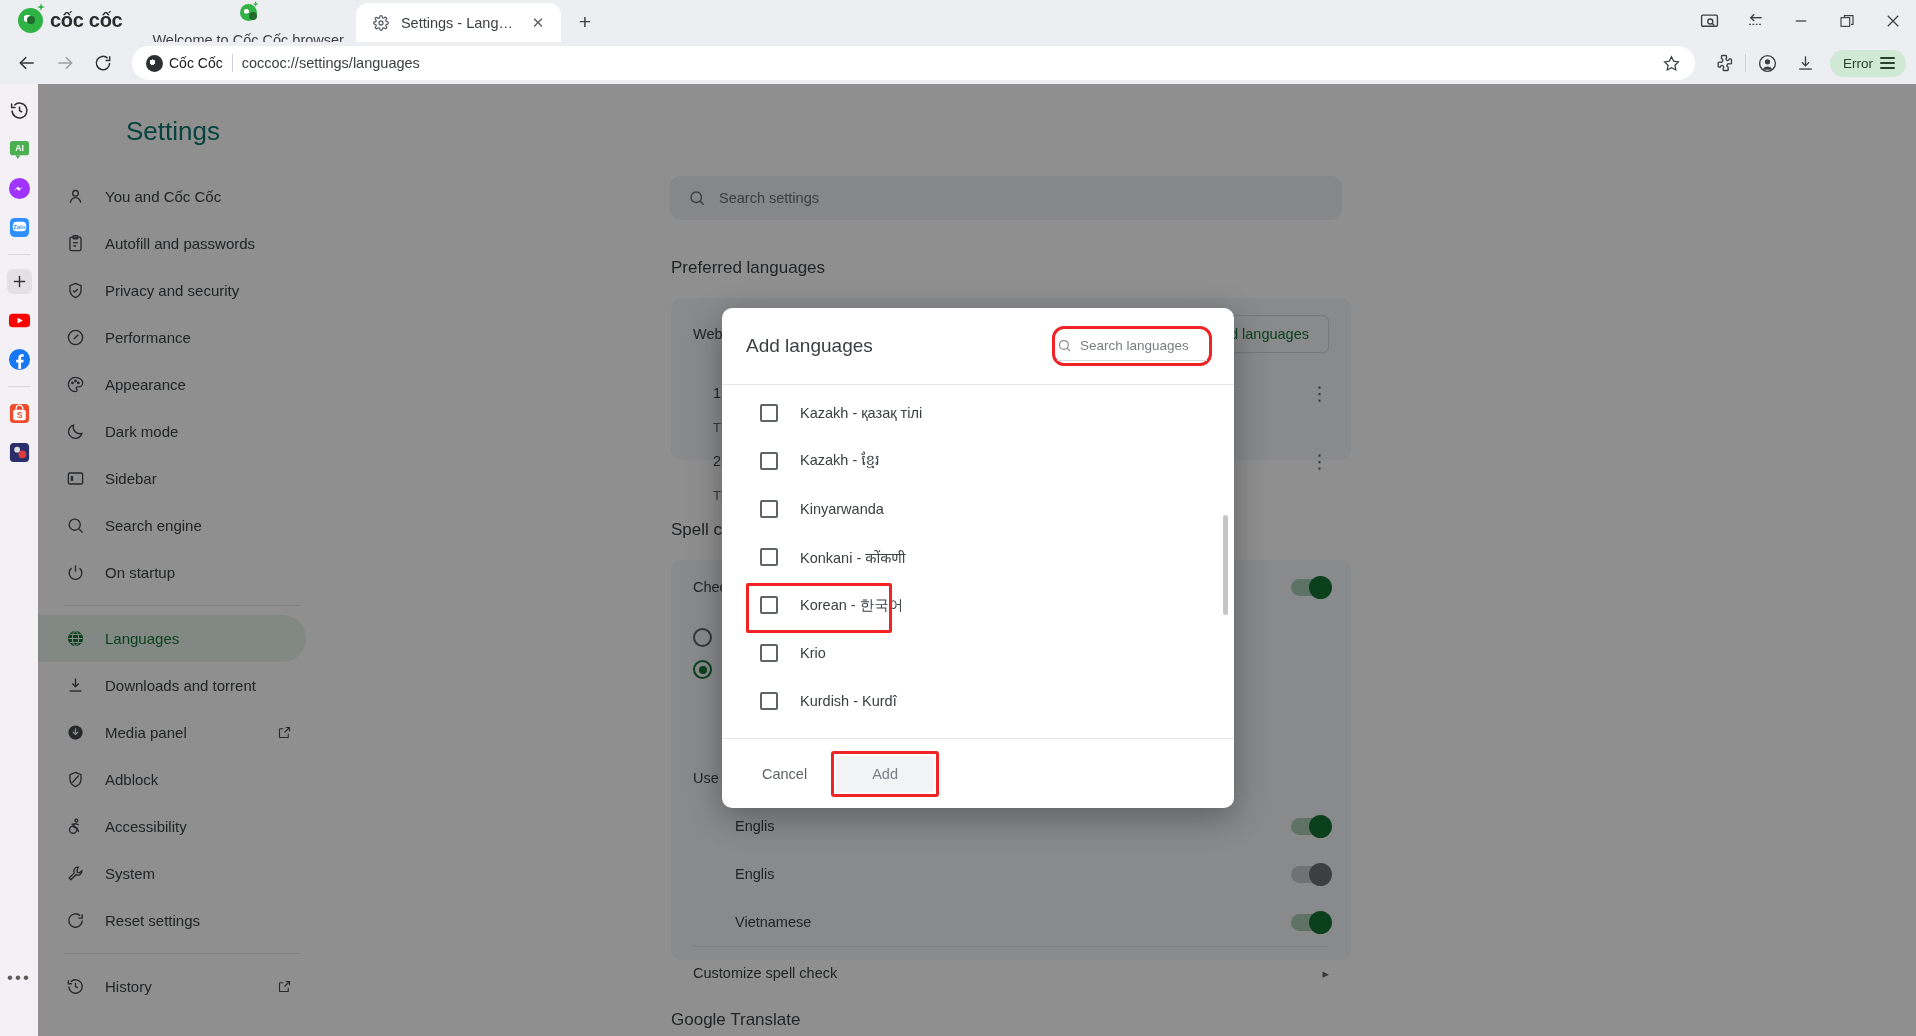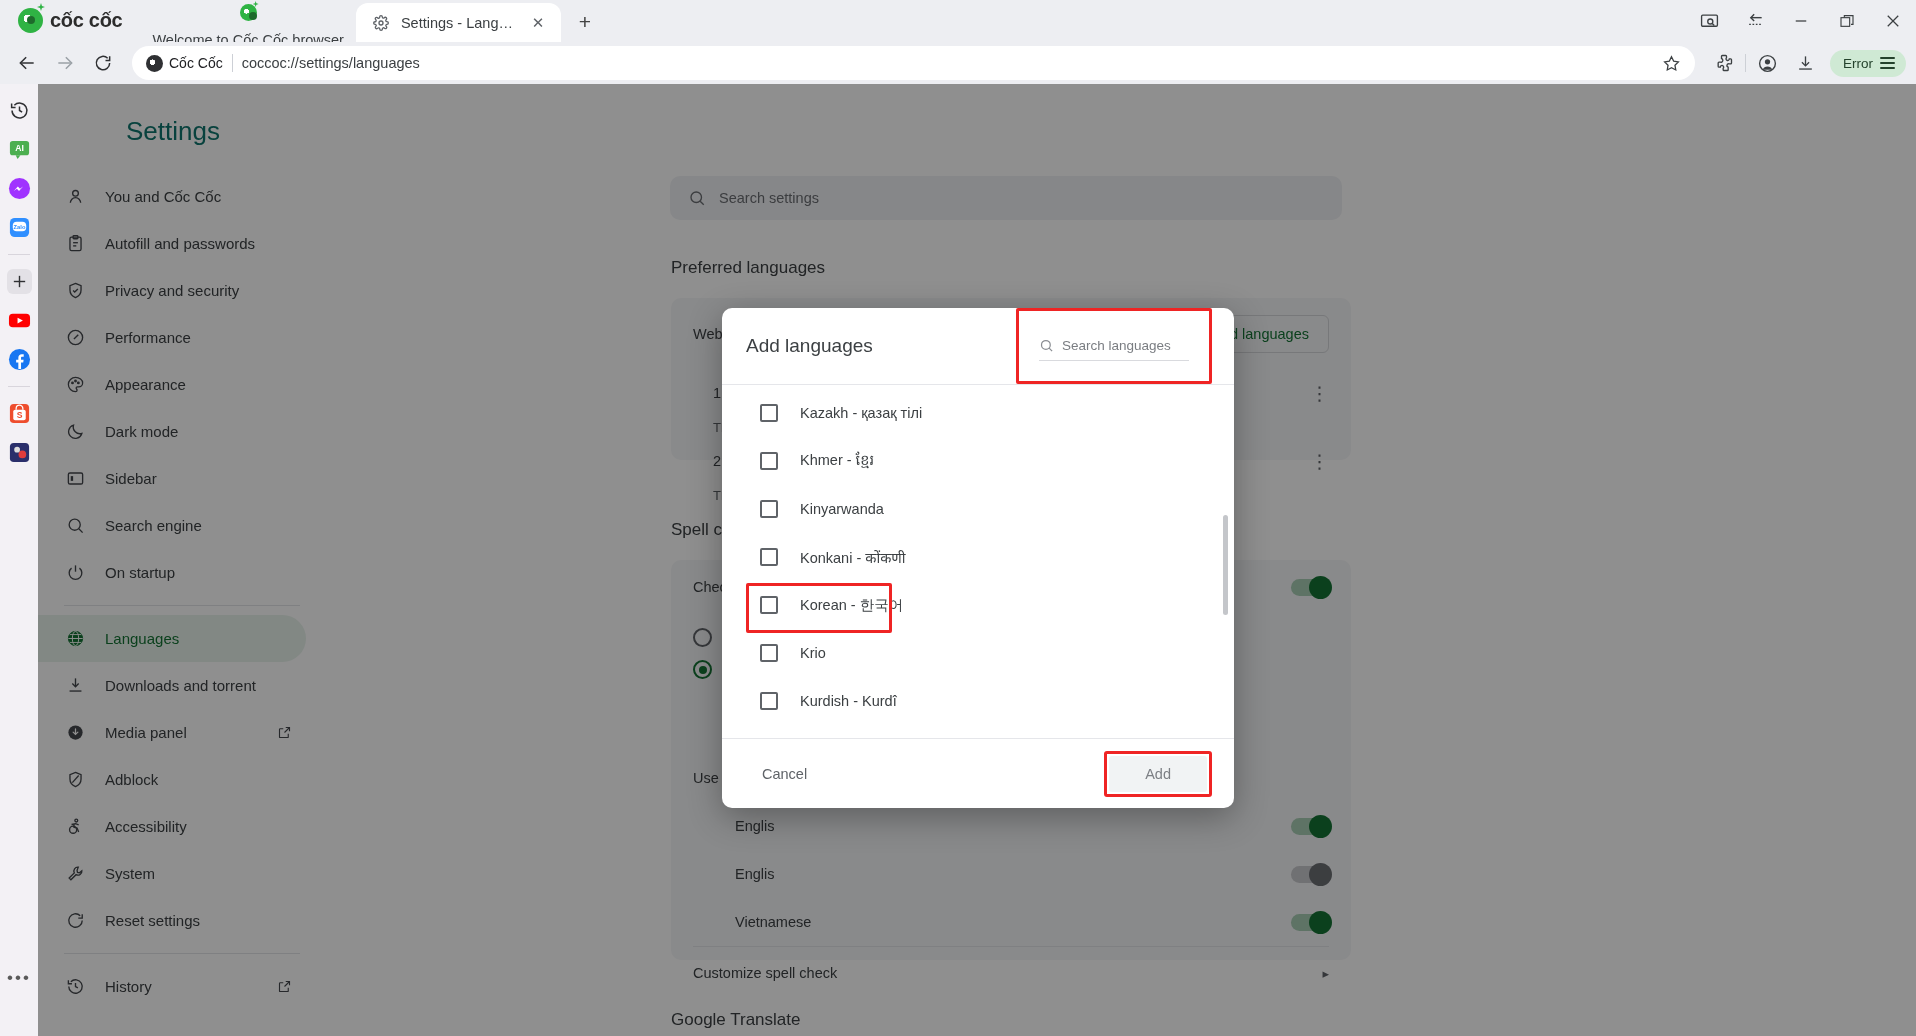--- a/index.html
+++ b/index.html
@@ -174,21 +174,21 @@
     position: absolute; left: 722px; top: 308px; width: 512px; height: 500px;
     background: #ffffff; border-radius: 10px;
     box-shadow: 0 9px 34px rgba(0,0,0,.32);
     display: flex; flex-direction: column; overflow: hidden;
   }
   .dlg-head {
     height: 76px; display: flex; align-items: center; padding: 0 22px 0 24px; flex: none;
   }
   .dlg-title { font-size: 19px; color: #3c4043; }
   .dlg-search-wrap {
-    margin-left: auto; border: 3px solid #ef2424; border-radius: 2px; padding: 20px;
+    margin-left: auto; border: 3px solid #ef2424; border-radius: 12px; padding: 2px;
   }
   .dlg-search {
     width: 150px; height: 30px; border-bottom: 1px solid #d9dade;
     display: flex; align-items: center; gap: 8px; color: #7a7d82; font-size: 13.5px;
   }
   .dlg-body {
     flex: 1; overflow: hidden; position: relative; border-top: 1px solid #e5e6ea;
   }
   .lang-list { padding: 4px 0 0 0; }
   .lang-row {
@@ -198,21 +198,21 @@
   .cbx { width: 18px; height: 18px; border: 2px solid #5f6368; border-radius: 2px; flex: none; }
   .lang-row.hl::before {
     content: ""; position: absolute; left: 24px; top: 2px; width: 140px; height: 44px;
     border: 3px solid #ef2424; border-radius: 2px;
   }
   .dlg-scrollbar {
     position: absolute; right: 6px; top: 130px; width: 5px; height: 100px;
     background: #c4c6ca; border-radius: 3px;
   }
   .dlg-foot {
-    height: 70px; display: flex; align-items: center; justify-content: space-between;
+    height: 70px; display: flex; align-items: center; justify-content: flex-start;
     gap: 6px; padding: 0 22px; flex: none; border-top: 1px solid #e5e6ea;
   }
   .btn-text { height: 36px; padding: 0 18px; display: flex; align-items: center; color: #5f6368; font-size: 14.5px; }
   .add-wrap { border: 3px solid #ef2424; border-radius: 3px; padding: 2px; }
   .btn-add {
     height: 36px; padding: 0 36px; display: flex; align-items: center;
     background: #f1f3f4; color: #7c7f84; font-size: 14.5px; border-radius: 3px;
   }
   svg { display: block; }
 </style>
@@ -715,21 +715,21 @@
   </div>
 
   <div class="dlg-body">
     <div class="lang-list">
       <div class="lang-row">
         <span class="cbx"></span>
         <span>Kazakh - қазақ тілі</span>
       </div>
       <div class="lang-row">
         <span class="cbx"></span>
-        <span>Khmer - ខ្មែរ</span>
+        <span>Kazakh - ខ្មែរ</span>
       </div>
       <div class="lang-row">
         <span class="cbx"></span>
         <span>Kinyarwanda</span>
       </div>
       <div class="lang-row">
         <span class="cbx"></span>
         <span>Konkani - कोंकणी</span>
       </div>
       <div class="lang-row hl">

